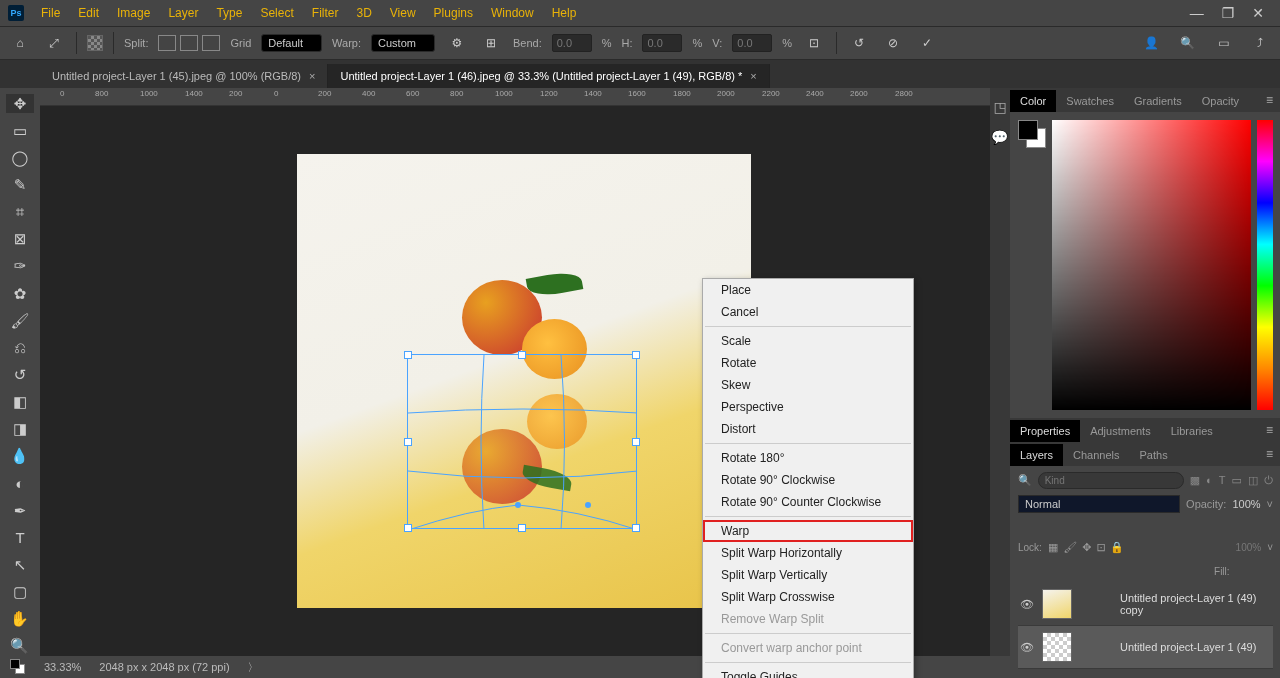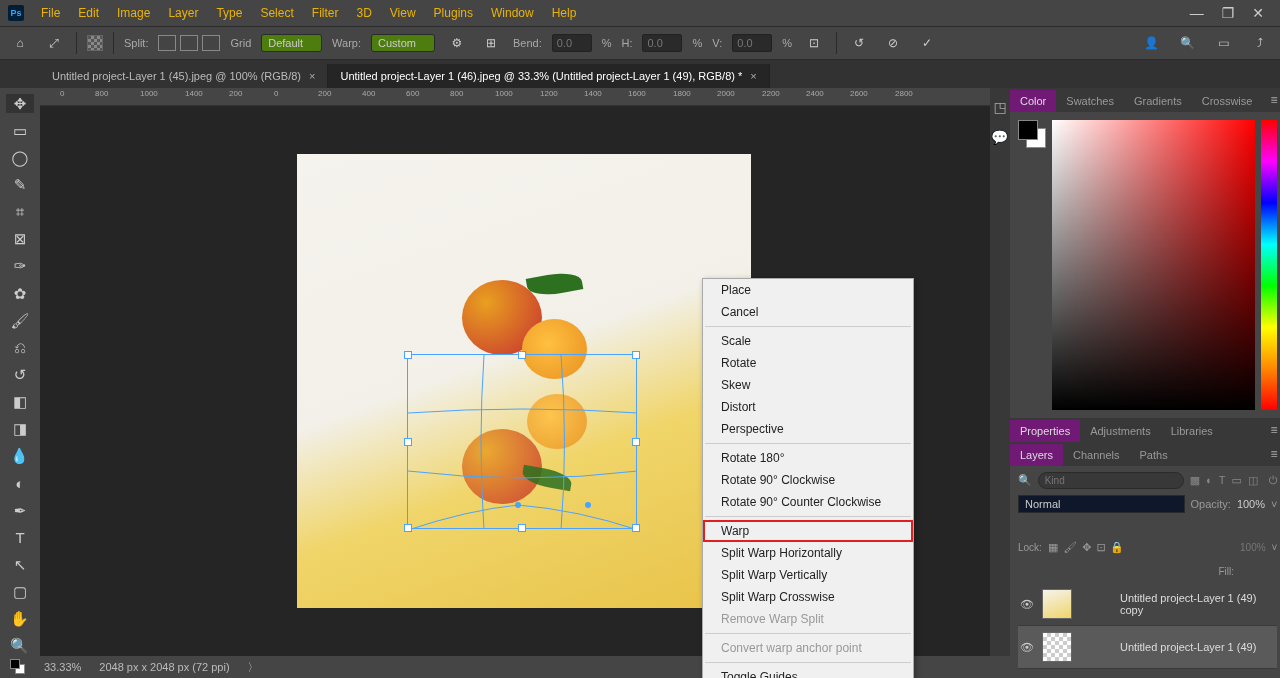--- a/index.html
+++ b/index.html
@@ -9,21 +9,21 @@
 .menubar { background: #454545; height: 26px; display: flex; align-items: center; padding: 0 8px; }
 .ps-logo { width: 16px; height: 16px; background: #001e36; color: #31a8ff; font-size: 9px; font-weight: bold; display: flex; align-items: center; justify-content: center; border-radius: 2px; margin-right: 8px; }
 .menu-item { padding: 0 9px; color: #eab308; cursor: pointer; font-size: 12px; }
 .window-controls { margin-left: auto; display: flex; gap: 18px; padding-right: 8px;}
 .window-controls span { color: #ccc; cursor: pointer; font-size: 14px;}
 
 
 .optionsbar { background: #454545; height: 34px; display: flex; align-items: center; padding: 0 8px; gap: 10px; border-top: 1px solid #2a2a2a; border-bottom: 1px solid #2a2a2a;}
 .opt-icon { width: 24px; height: 24px; display: flex; align-items: center; justify-content: center; color: #ccc; }
 .opt-label { color: #aaa; font-size: 11px; }
-.opt-select { background: #4d7c0f; border: 1px solid #2a2a2a; color: #ccc; padding: 2px 18px 2px 6px; font-size: 11px; border-radius: 3px; }
+.opt-select { background: #000000; border: 1px solid #2a2a2a; color: #ccc; padding: 2px 18px 2px 6px; font-size: 11px; border-radius: 3px; }
 .opt-input { background: #2a2a2a; border: 1px solid #222; color: #777; width: 40px; padding: 2px 4px; font-size: 11px; border-radius: 2px; }
 .opt-right { margin-left: auto; display: flex; gap: 12px; align-items: center;}
 .split-icons { display: flex; gap: 4px; }
 .split-icon { width: 18px; height: 16px; border: 1px solid #888; background: #444; }
 
 
 .tabbar { background: #323232; height: 28px; display: flex; align-items: flex-end; padding-left: 40px; }
 .tab { background: #323232; color: #bbb; padding: 6px 12px; font-size: 11px; display: flex; align-items: center; gap: 8px; border-right: 1px solid #222;}
 .tab.active { background: #252525; color: #fff; }
 .tab-close { color: #aaa; cursor: pointer; }
@@ -61,21 +61,21 @@
 .ctx-item.highlighted { border: 2px solid #e02020; padding: 2px 16px;}
 .ctx-sep { height: 1px; background: #ccc; margin: 3px 2px;}
 
 
 .right-dock { width: 290px; background: #454545; display: flex; position: relative;}
 .collapsed-dock { width: 32px; background: #383838; display: flex; flex-direction: column; align-items: center; padding-top: 10px; gap: 12px;}
 .collapsed-icon { width: 20px; height: 18px; color: #aaa; display: flex; align-items: center; justify-content: center; font-size: 14px;}
 .panels { flex: 1; display: flex; flex-direction: column;}
 .panel-tabs { display: flex; background: #383838; height: 28px; align-items: flex-end;}
 .ptab { padding: 5px 10px; color: #999; font-size: 11px; cursor: pointer;}
-.ptab.active { background: #701a75; color: #ddd;}
+.ptab.active { background: #000000; color: #ddd;}
 .panel-body { background: #454545; padding: 8px; }
 
 
 .color-panel { height: 320px; display: flex; gap: 6px;}
 .color-swatches { width: 28px; display: flex; flex-direction: column; position: relative;}
 .fg-sw { width: 20px; height: 20px; background: #000; border: 1px solid #888; position: relative; z-index: 2;}
 .bg-sw { width: 20px; height: 20px; background: #fff; border: 1px solid #888; position: absolute; top: 8px; left: 8px; z-index: 1;}
 .color-square { flex: 1; height: 290px; background: linear-gradient(to bottom, rgba(0,0,0,0), #000), linear-gradient(to right, #fff, #ff0000); position: relative;}
 .hue-strip { width: 16px; height: 290px; background: linear-gradient(to bottom, #ff0000, #ff00ff, #0000ff, #00ffff, #00ff00, #ffff00, #ff8800, #ff0000);}
 
@@ -261,21 +261,21 @@
     <div class="collapsed-dock">
       <div class="collapsed-icon">◳</div>
       <div class="collapsed-icon">💬</div>
     </div>
     <div class="panels">
 
       <div class="panel-tabs">
         <div class="ptab active">Color</div>
         <div class="ptab">Swatches</div>
         <div class="ptab">Gradients</div>
-        <div class="ptab">Crosswise</div>
+        <div class="ptab">Opacity</div>
         <div class="panel-menu-icon">≡</div>
       </div>
       <div class="panel-body color-panel">
         <div class="color-swatches">
           <div class="fg-sw"></div>
           <div class="bg-sw"></div>
         </div>
         <div class="color-square"></div>
         <div class="hue-strip"></div>
       </div>
@@ -349,22 +349,22 @@
   </div>
 </div>
 
 <div class="context-menu" id="ctx-menu">
     <div class="ctx-item">Place</div>
     <div class="ctx-item">Cancel</div>
     <div class="ctx-sep"></div>
     <div class="ctx-item">Scale</div>
     <div class="ctx-item">Rotate</div>
     <div class="ctx-item">Skew</div>
+    <div class="ctx-item">Perspective</div>
     <div class="ctx-item">Distort</div>
-    <div class="ctx-item">Perspective</div>
     <div class="ctx-sep"></div>
     <div class="ctx-item">Rotate 180°</div>
     <div class="ctx-item">Rotate 90° Clockwise</div>
     <div class="ctx-item">Rotate 90° Counter Clockwise</div>
     <div class="ctx-sep"></div>
     <div class="ctx-item highlighted">Warp</div>
     <div class="ctx-item">Split Warp Horizontally</div>
     <div class="ctx-item">Split Warp Vertically</div>
     <div class="ctx-item">Split Warp Crosswise</div>
     <div class="ctx-item disabled">Remove Warp Split</div>

